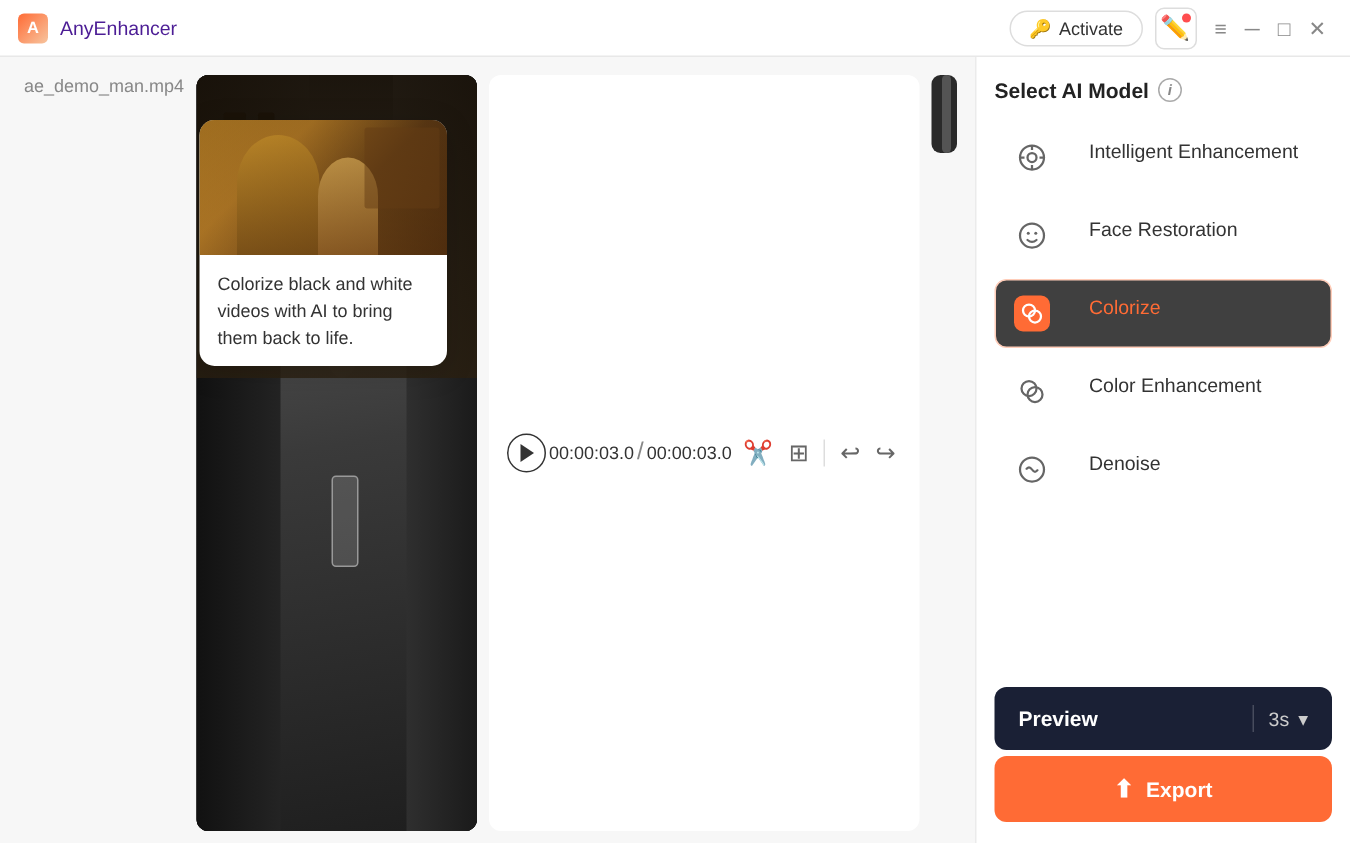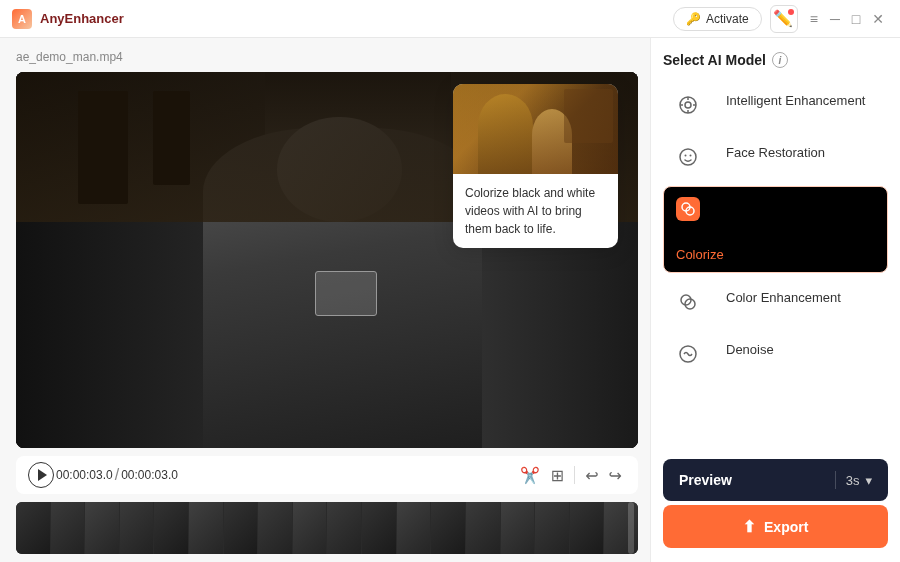--- a/index.html
+++ b/index.html
@@ -36,22 +36,22 @@
       border-radius: 4px;
       display: flex;
       align-items: center;
       justify-content: center;
       font-size: 11px;
       color: white;
       font-weight: bold;
     }
     .app-name {
       font-size: 13px;
-      font-weight: 700;
-      color: #7f1d1d;
+      font-weight: 400;
+      color: #4c1d95;
     }
     .titlebar-right {
       display: flex;
       align-items: center;
       gap: 8px;
     }
     .btn-activate {
       display: flex;
       align-items: center;
       gap: 5px;
@@ -100,21 +100,21 @@
       display: flex;
       flex: 1;
       background: #f7f7f7;
       overflow: hidden;
     }
 
     
     .left-panel {
       flex: 1;
       display: flex;
-      flex-direction: column;
+      flex-direction: row;
       padding: 12px 12px 8px 16px;
       gap: 8px;
     }
     .file-name {
       font-size: 12px;
       color: #888;
     }
     .video-container {
       position: relative;
       flex: 1;
@@ -129,21 +129,21 @@
       height: 100%;
       background:
         radial-gradient(ellipse at 30% 50%, #5a5a5a 0%, #1a1a1a 60%),
         linear-gradient(180deg, #2a2a2a 0%, #111 100%);
       position: relative;
     }
 
     
     .tooltip-popup {
       position: absolute;
-      top: 12px;
+      top: 30px;
       right: 20px;
       width: 165px;
       background: white;
       border-radius: 10px;
       box-shadow: 0 4px 20px rgba(0,0,0,0.15);
       overflow: hidden;
       z-index: 10;
     }
     .tooltip-image {
       width: 100%;
@@ -282,23 +282,22 @@
     .model-item {
       display: flex;
       gap: 26px;
       padding: 10px 12px;
       border-radius: 8px;
       cursor: pointer;
       border: 1px solid transparent;
       transition: background 0.15s;
     }
     .model-item.active {
-      background: #000000;
+      background: #404040;
       border-color: #ffcdb9;
-      flex-direction: column;
     }
     .model-icon {
       width: 24px;
       height: 24px;
       display: flex;
       align-items: center;
       justify-content: center;
       font-size: 16px;
       flex-shrink: 0;
     }

